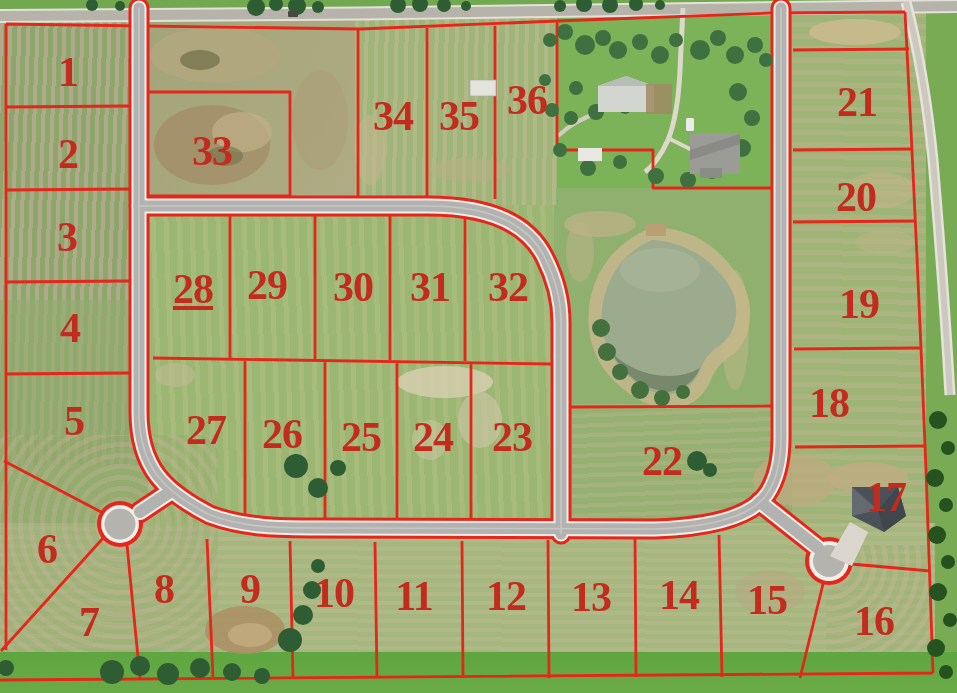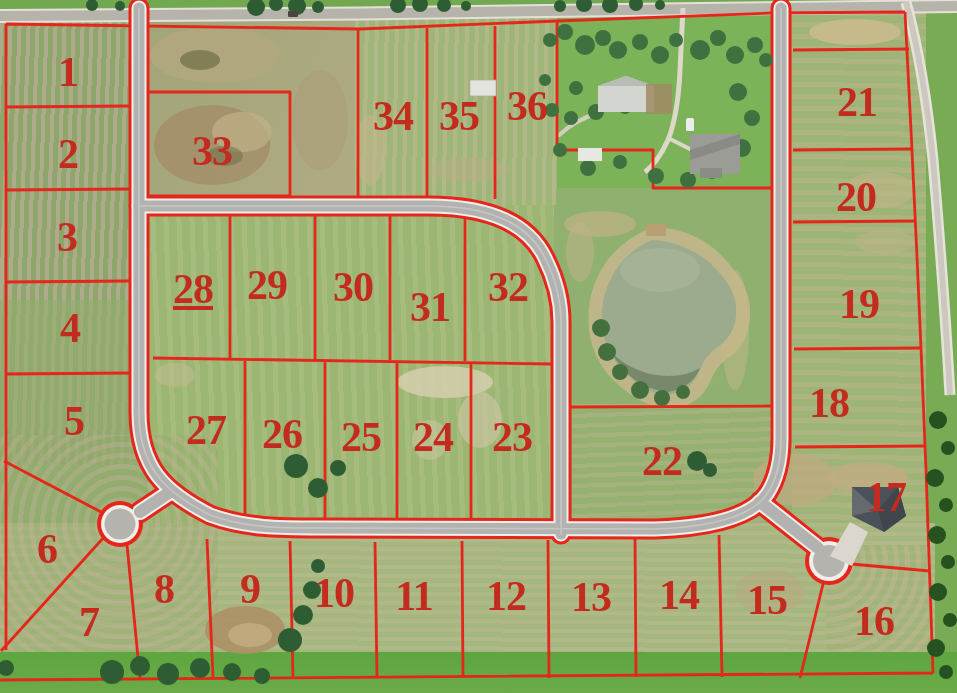--- a/index.html
+++ b/index.html
@@ -278,20 +278,20 @@
       <span class="lot-label" style="left: 857px; top: 102px;">21</span>
       <span class="lot-label" style="left: 662px; top: 461px;">22</span>
       <span class="lot-label" style="left: 512px; top: 437px;">23</span>
       <span class="lot-label" style="left: 433px; top: 437px;">24</span>
       <span class="lot-label" style="left: 361px; top: 437px;">25</span>
       <span class="lot-label" style="left: 282px; top: 434px;">26</span>
       <span class="lot-label" style="left: 206px; top: 430px;">27</span>
       <span class="lot-label" style="left: 193px; top: 289px; text-decoration: underline;">28</span>
       <span class="lot-label" style="left: 267px; top: 285px;">29</span>
       <span class="lot-label" style="left: 353px; top: 287px;">30</span>
-      <span class="lot-label" style="left: 430px; top: 287px; margin-top: 20px;">31</span>
+      <span class="lot-label" style="left: 430px; top: 287px;">31</span>
       <span class="lot-label" style="left: 508px; top: 287px;">32</span>
       <span class="lot-label" style="left: 212px; top: 151px;">33</span>
       <span class="lot-label" style="left: 393px; top: 116px;">34</span>
       <span class="lot-label" style="left: 459px; top: 116px; text-align: right;">35</span>
-      <span class="lot-label" style="left: 527px; top: 106px;">36</span>
+      <span class="lot-label" style="left: 527px; top: 100px;">36</span>
     </div>
 </div>
 
 </body></html>

